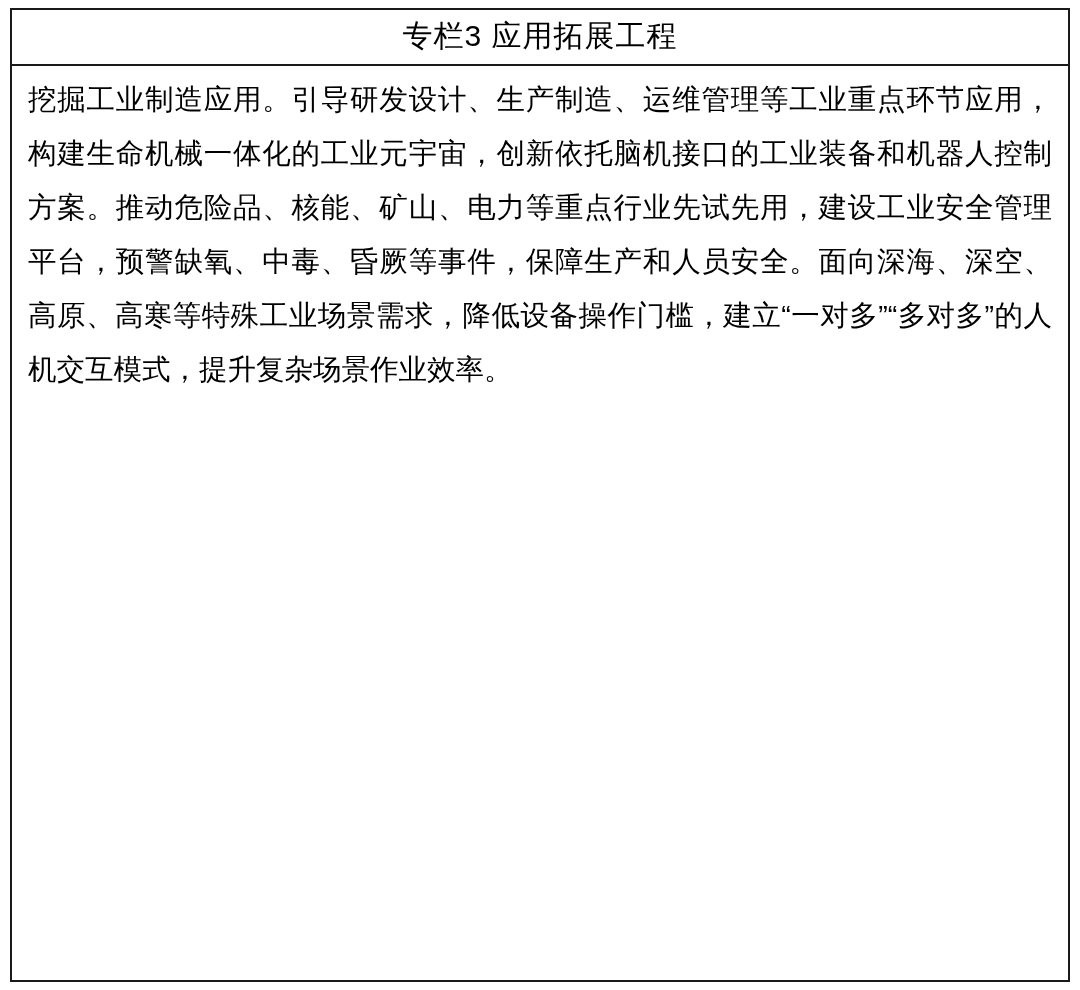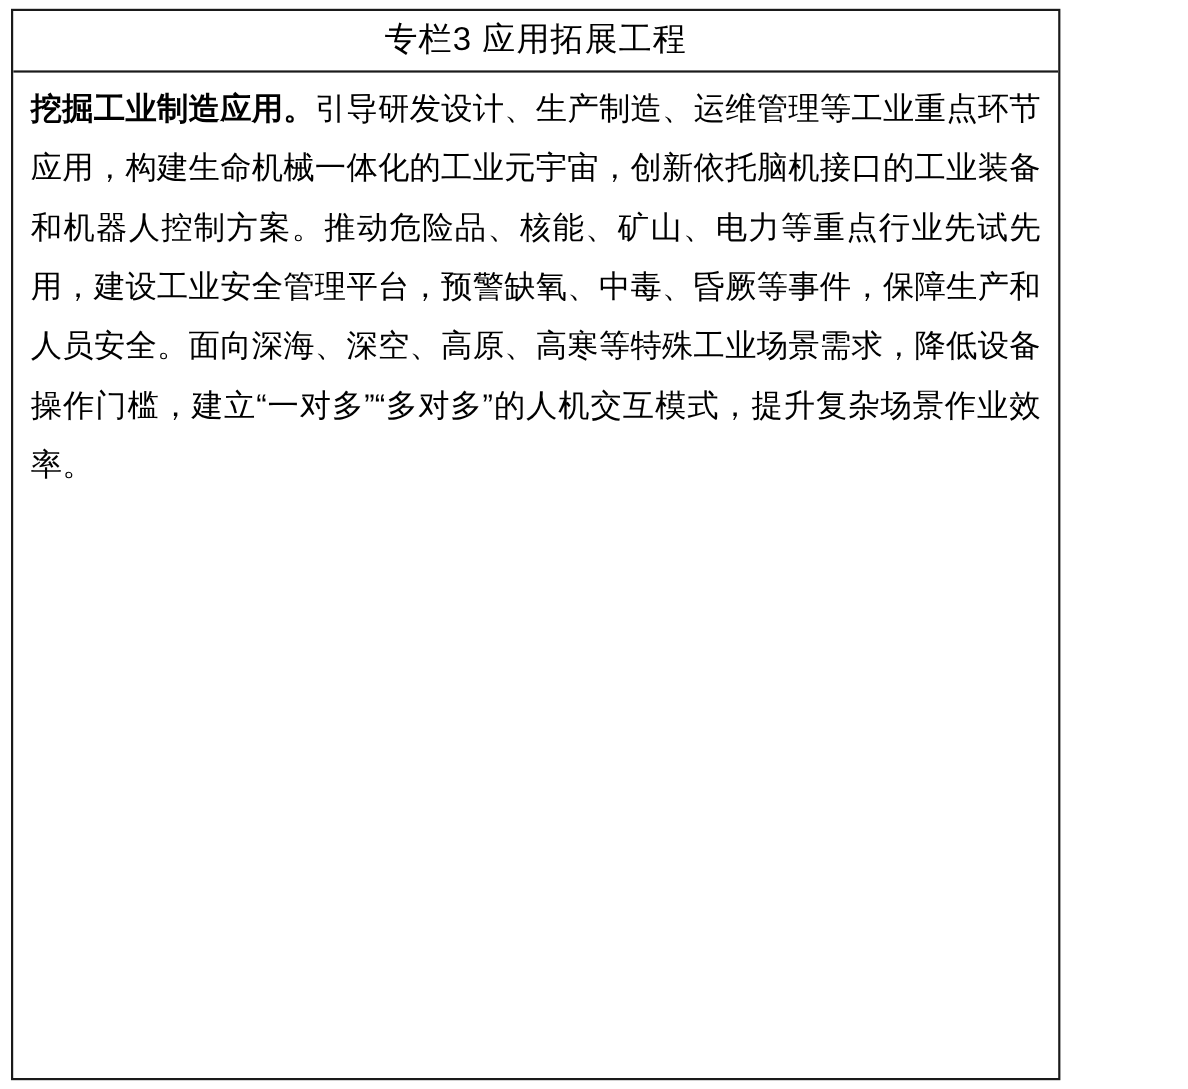--- a/index.html
+++ b/index.html
@@ -16,21 +16,21 @@
   }
   .page {
     position: relative;
     width: 1080px;
     height: 990px;
     box-sizing: border-box;
     padding: 8px 10px;
   }
   .box {
     box-sizing: border-box;
-    width: 954px;
+    width: 1060px;
     height: 974px;
     border: 2px solid #1a1a1a;
     background: #ffffff;
     overflow: hidden;
   }
   .box-title {
     text-align: center;
     font-size: 30px;
     line-height: 52px;
     height: 54px;
@@ -46,21 +46,21 @@
     font-size: 28.5px;
     line-height: 54px;
     text-align: justify;
     text-justify: inter-ideograph;
     text-indent: 0;
     margin: 0;
     letter-spacing: 0px;
     font-family: "Liberation Sans", "DejaVu Sans", sans-serif;
   }
   .lead {
-    font-weight: bold;
+    font-weight: normal;
   }
   .lead-boxed {
     font-weight: bold;
     display: inline-block;
     border: 3px solid #e02020;
     border-radius: 3px;
     padding: 0 2px;
     line-height: 40px;
     margin: 0;
     position: relative;

